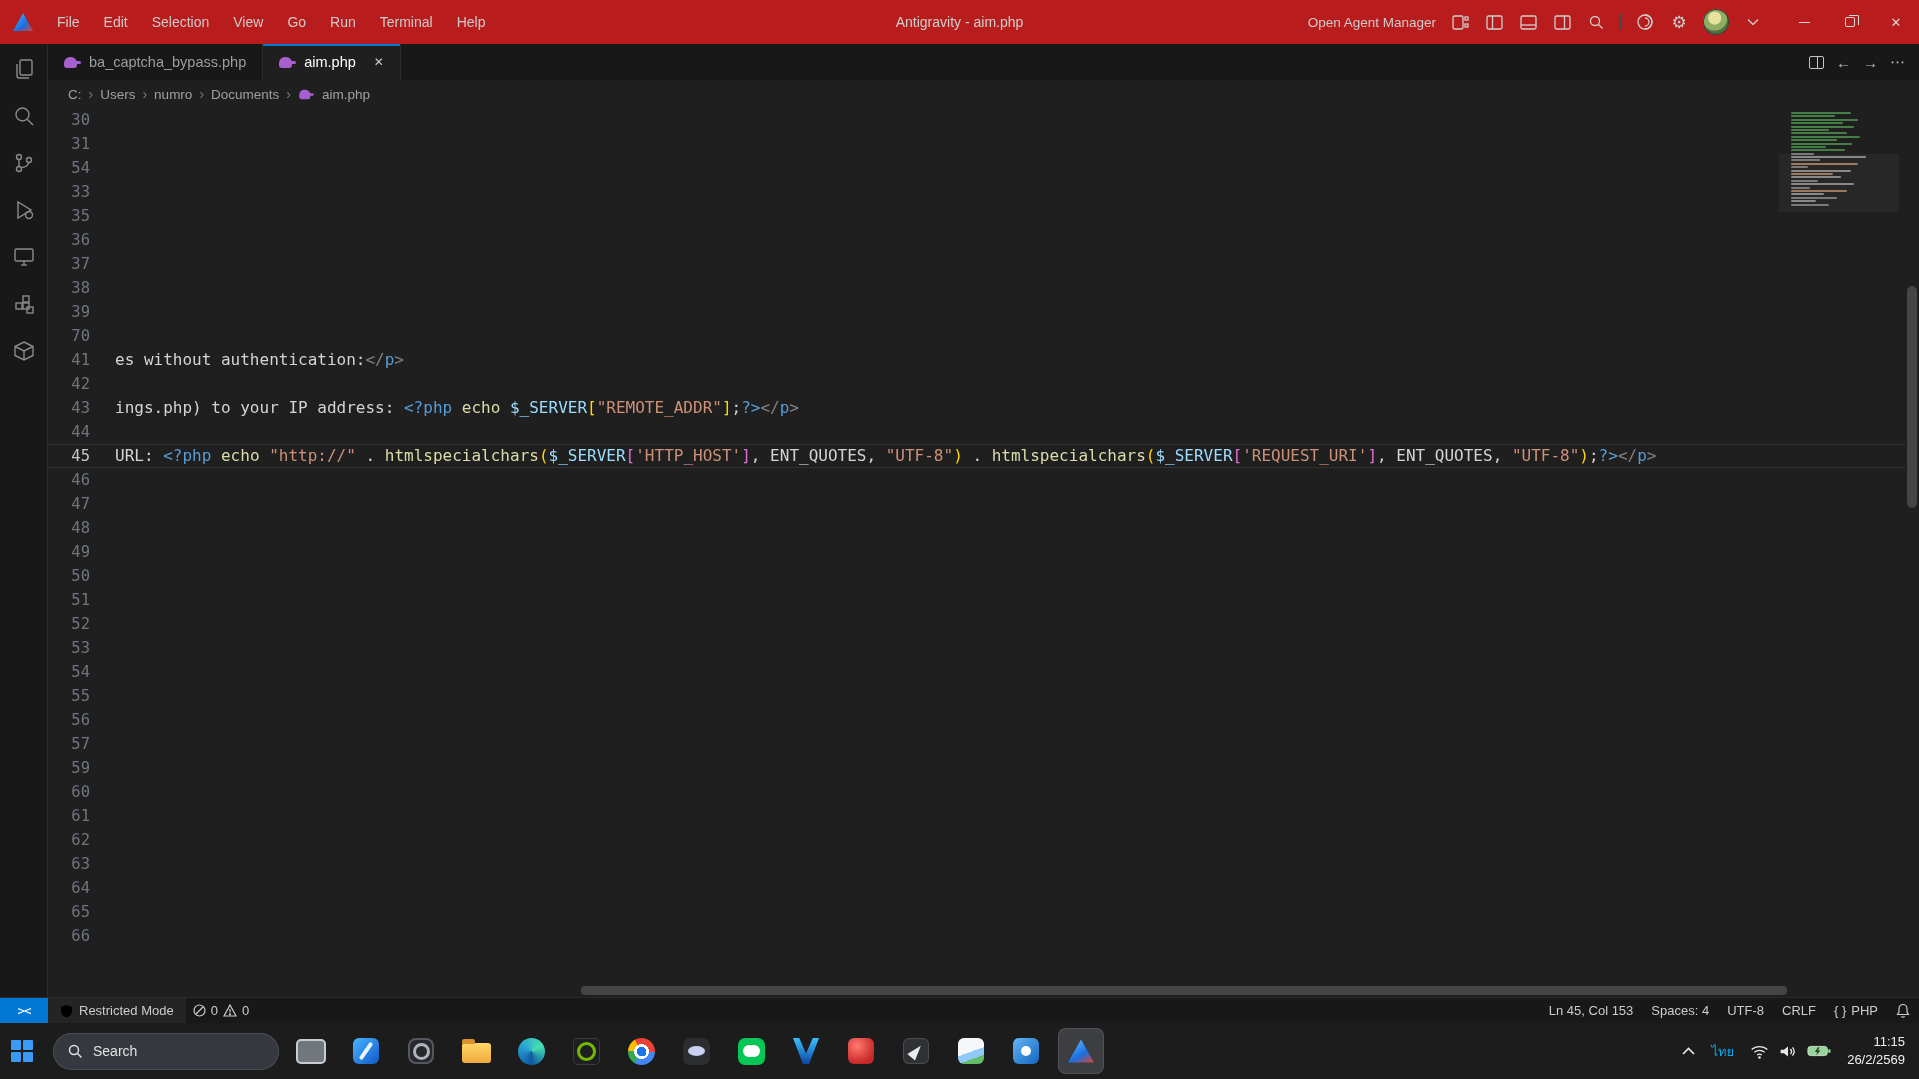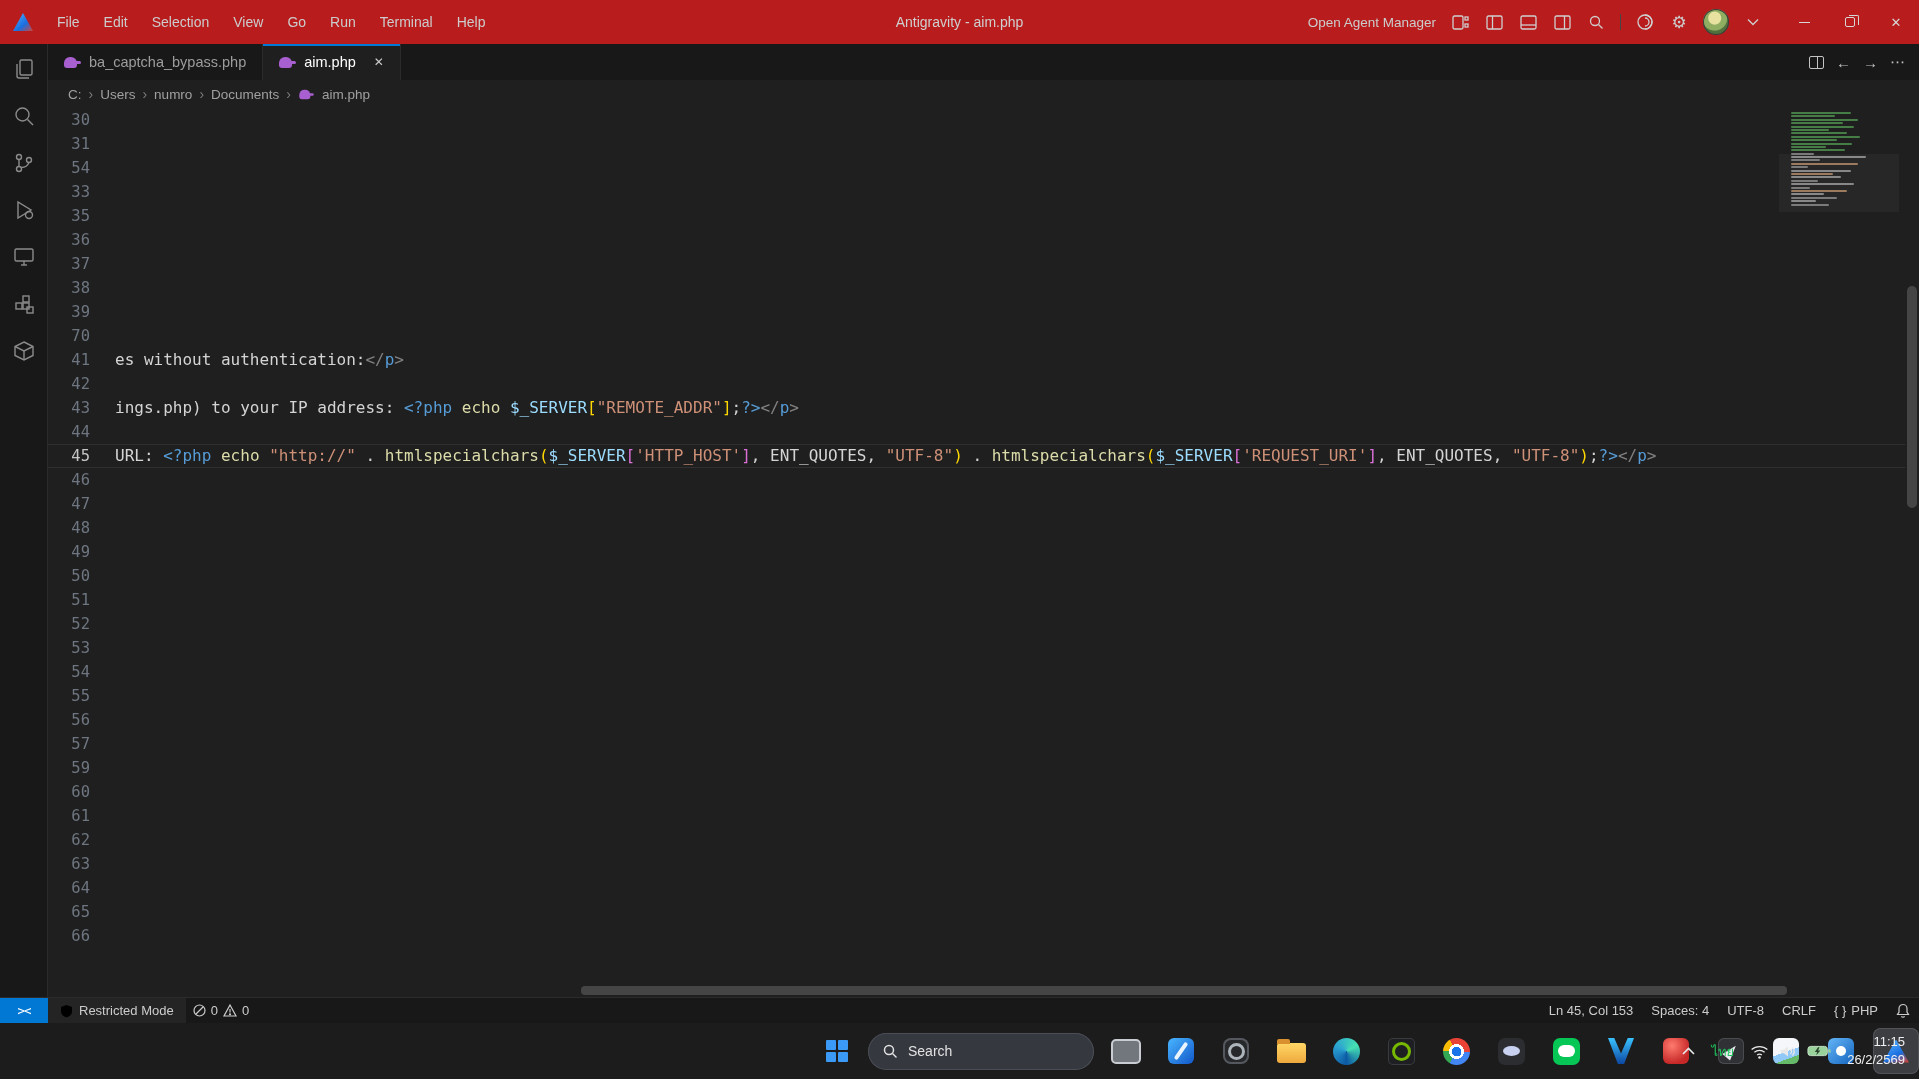--- a/index.html
+++ b/index.html
@@ -75,21 +75,21 @@
   .statusbar { height:26px; background:#181818; border-top:1px solid #2b2b2b; display:flex; align-items:stretch; font-size:13px; flex:none; }
   .sb-left { display:flex; align-items:stretch; }
   .sb-remote { width:48px; background:#0078d4; color:#ffffff; display:flex; align-items:center; justify-content:center; font-size:12.5px; letter-spacing:-1px; font-family:"DejaVu Sans Mono",monospace; }
   .sb-restricted { background:#242425; display:flex; align-items:center; gap:6px; padding:0 12px; color:#cccccc; }
   .sb-item { display:flex; align-items:center; gap:5px; padding:0 7px; color:#cccccc; }
   .sb-item svg { stroke:#cccccc; fill:none; stroke-width:1.2; }
   .sb-right { margin-left:auto; display:flex; align-items:center; }
   .sb-right .sb-item { padding:0 9px; }
 
   
-  .taskbar { height:56px; background:#1c1c1c; position:relative; display:flex; align-items:center; justify-content:flex-end; flex:none; }
+  .taskbar { height:56px; background:#1c1c1c; position:relative; display:flex; align-items:center; justify-content:flex-start; flex:none; }
   .tb-center { display:flex; align-items:center; gap:9px; }
   .start-btn { width:44px; height:44px; display:flex; align-items:center; justify-content:center; border-radius:7px; }
   .win-logo { width:22px; height:22px; display:grid; grid-template-columns:1fr 1fr; grid-template-rows:1fr 1fr; gap:2px; }
   .win-logo span { background:#3a9af5; border-radius:1px; }
   .search-pill { width:226px; height:37px; border-radius:19px; background:#35383f; box-shadow:inset 0 0 0 1px #4a4d55; display:flex; align-items:center; gap:10px; padding-left:14px; color:#e2e2e2; font-size:14px; }
   .tapp { width:46px; height:46px; border-radius:8px; position:relative; display:flex; align-items:center; justify-content:center; }
   .tapp::before, .tapp .sub { content:""; }
   .tapp.active { background:#3d3e42; box-shadow:inset 0 0 0 1px #525358; }
 
   .app-winframe::before { content:""; width:26px; height:21px; border-radius:5px; background:#72767d; border:2px solid #c9cdd3; }
@@ -114,21 +114,21 @@
   .app-pen::before { content:""; width:26px; height:26px; border-radius:6px; background:#303134; box-shadow:inset 0 0 0 1px #4a4b4f; }
   .app-pen::after { content:""; position:absolute; width:0; height:0; border-left:5px solid rgba(0,0,0,0); border-right:5px solid rgba(0,0,0,0); border-bottom:15px solid #e8eaed; transform:rotate(40deg); }
   .app-photos::before { content:""; width:26px; height:26px; border-radius:6px; background:linear-gradient(160deg,#f5f7fa 52%,#90c9f8 52% 74%,#66bb6a 74%); }
   .app-paintblue::before { content:""; width:26px; height:26px; border-radius:6px; background:linear-gradient(135deg,#64b5f6,#1565c0); }
   .app-paintblue::after { content:""; position:absolute; width:10px; height:10px; border-radius:50%; background:#ffffff; }
   .app-antigravity::before { content:""; width:26px; height:23px; background:linear-gradient(150deg,#53b1ff 12%,#1a6fe0 60%,#d0453a 96%); clip-path:polygon(50% 0,100% 100%,0 100%); }
 
   .tb-tray { position:absolute; right:0; top:0; bottom:0; display:flex; align-items:center; gap:16px; padding-right:14px; }
   .tray-ico { display:flex; align-items:center; justify-content:center; color:#e8e8e8; }
   .tray-ico svg { stroke:#e8e8e8; fill:none; stroke-width:1.6; }
-  .tray-lang { font-size:13px; color:#22c55e; }
+  .tray-lang { font-size:13px; color:#0ea5e9; }
   .tray-group { display:flex; align-items:center; gap:10px; }
   .clock { text-align:right; font-size:13px; color:#f0f0f0; line-height:1.35; }
 </style>
 </head>
 <body>
 
 <div class="screen">
 
   <div class="titlebar">
     <svg class="tb-logo" viewBox="0 0 24 22">

